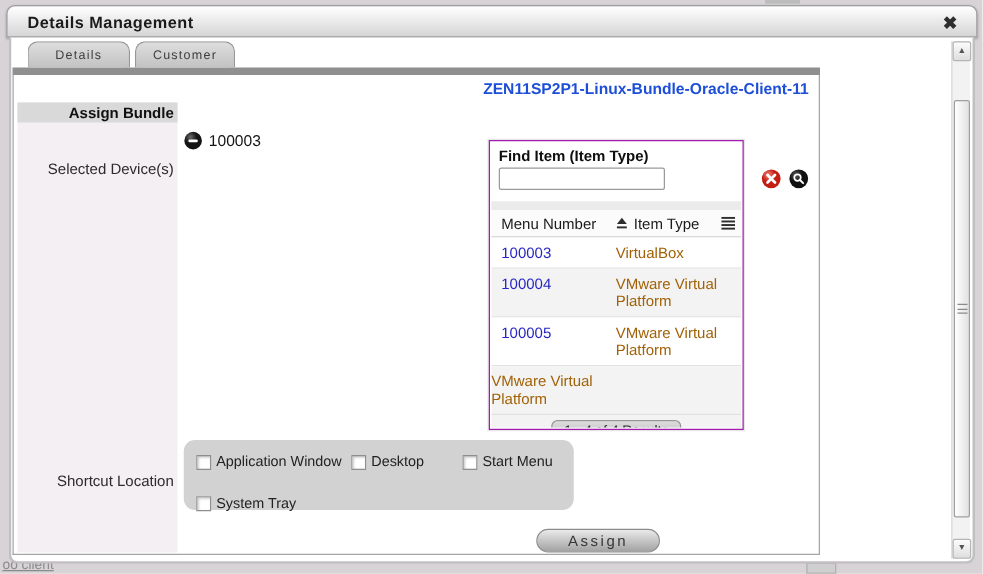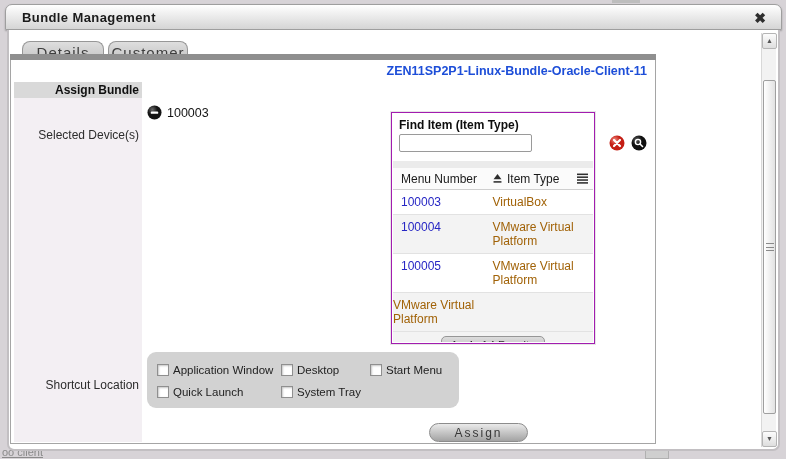--- a/index.html
+++ b/index.html
@@ -28,22 +28,22 @@
   .close-btn { position:absolute; right:12px; top:4px; width:18px; height:18px; text-align:center; line-height:18px; font-size:14px; font-weight:bold; color:#2e2e2e; cursor:pointer; }
   .dialog-body {
     position:absolute; left:2px; right:2px; top:26px; bottom:0;
     background:#ffffff; border:2px solid #c2bfc2; border-top:none;
     border-radius:0 0 7px 7px;
   }
 
   
   .tab { position:absolute; top:3px; height:21px; line-height:21px; text-align:center;
     border:1px solid #979797; border-bottom:none; border-radius:8px 8px 0 0;
-    font-size:15px; letter-spacing:1px; color:#3e3e3e;
-    background:linear-gradient(#dedede,#c2c2c2); cursor:pointer;margin-top:8px; }
+    font-size:10px; letter-spacing:1px; color:#3e3e3e;
+    background:linear-gradient(#dedede,#c2c2c2); cursor:pointer; }
   .tab-details { left:13px;  width:82px; }
   .tab-customer{ left:99px;  width:80px; }
   .tab-device  { left:183px; width:80px; background:#8d8d8d; color:#f8f8f8; border-color:#7d7d7d; }
   .tab-strip { position:absolute; left:1px; top:24px; width:646px; height:6px; background:#8f8f8f; }
 
   
   .content-panel { position:absolute; left:1px; top:30px; width:646px; height:384px;
     background:#ffffff; border:1px solid #a5a5a5; border-top:none; }
   .bundle-name { position:absolute; top:4px; right:8px; font-weight:bold; font-size:12.5px; color:#1d4ed8; }
 
@@ -80,21 +80,21 @@
   .cell-number { width:110px; padding-left:8px; color:#2626c4; cursor:pointer; }
   .cell-type { width:112px; color:#a16207; }
   .tfoot { flex:none; height:26px; background:#f3f3f3; display:flex; align-items:center; justify-content:center; }
   .results-badge { background:linear-gradient(#dcdcdc,#b7b7b7); border:1px solid #969696;
     border-radius:5px; padding:2px 9px; font-size:11px; color:#2b2b2b; }
 
   
   .shortcut-group { position:absolute; left:136px; top:292px; width:312px; height:56px;
     background:#d2d2d2; border-radius:9px; display:grid;
     grid-template-columns:124px 89px auto; grid-auto-rows:20px;
-    padding:8px 0 0 10px; row-gap:2px; }
+    padding:8px 0 0 10px; row-gap:13px; }
   .chk-item { display:flex; align-items:center; font-size:11.5px; color:#222; white-space:nowrap; }
   .chk-box { width:12px; height:12px; background:#fff; border:1px solid #8f8f8f;
     box-shadow:inset 1px 1px 2px #c6c6c6; margin-right:4px; flex:none; cursor:pointer; }
 
   
   .btn { position:absolute; top:363px; height:19px; border:1px solid #8c8c8c; border-radius:10px;
     background:linear-gradient(#eaeaea,#c9c9c9 45%,#a3a3a3); font-family:"Liberation Sans",sans-serif;
     font-size:12px; color:#373737; letter-spacing:2px; cursor:pointer; }
   .btn-assign { left:418px; width:99px; }
   .btn-cancel { left:527px; width:98px; }
@@ -114,21 +114,21 @@
 </head>
 <body>
 
 <div class="bg-clipped-text">oo client</div>
 <div class="bg-frag-top"></div>
 <div class="bg-frag-bottom"></div>
 
 <div class="dialog">
 
   <div class="titlebar">
-    <span class="title">Bundle Management</span>
+    <span class="title">Details Management</span>
     <span class="close-btn">✖</span>
   </div>
 
   <div class="dialog-body">
 
     <div class="tab tab-details">Details</div>
     <div class="tab tab-customer">Customer</div>
     <div class="tab-strip"></div>
 
     <div class="content-panel">
@@ -240,24 +240,20 @@
           <label class="chk-item alt">
             <span class="chk-box"></span>
             <span>Desktop</span>
           </label>
 
           <label class="chk-item">
             <span class="chk-box"></span>
             <span>Start Menu</span>
           </label>
 
-          <label class="chk-item alt">
-            <span class="chk-box"></span>
-            <span>Quick Launch</span>
-          </label>
 
           <label class="chk-item">
             <span class="chk-box"></span>
             <span>System Tray</span>
           </label>
         </div>
 
       <button class="btn btn-assign">Assign</button>
     </div>
 

